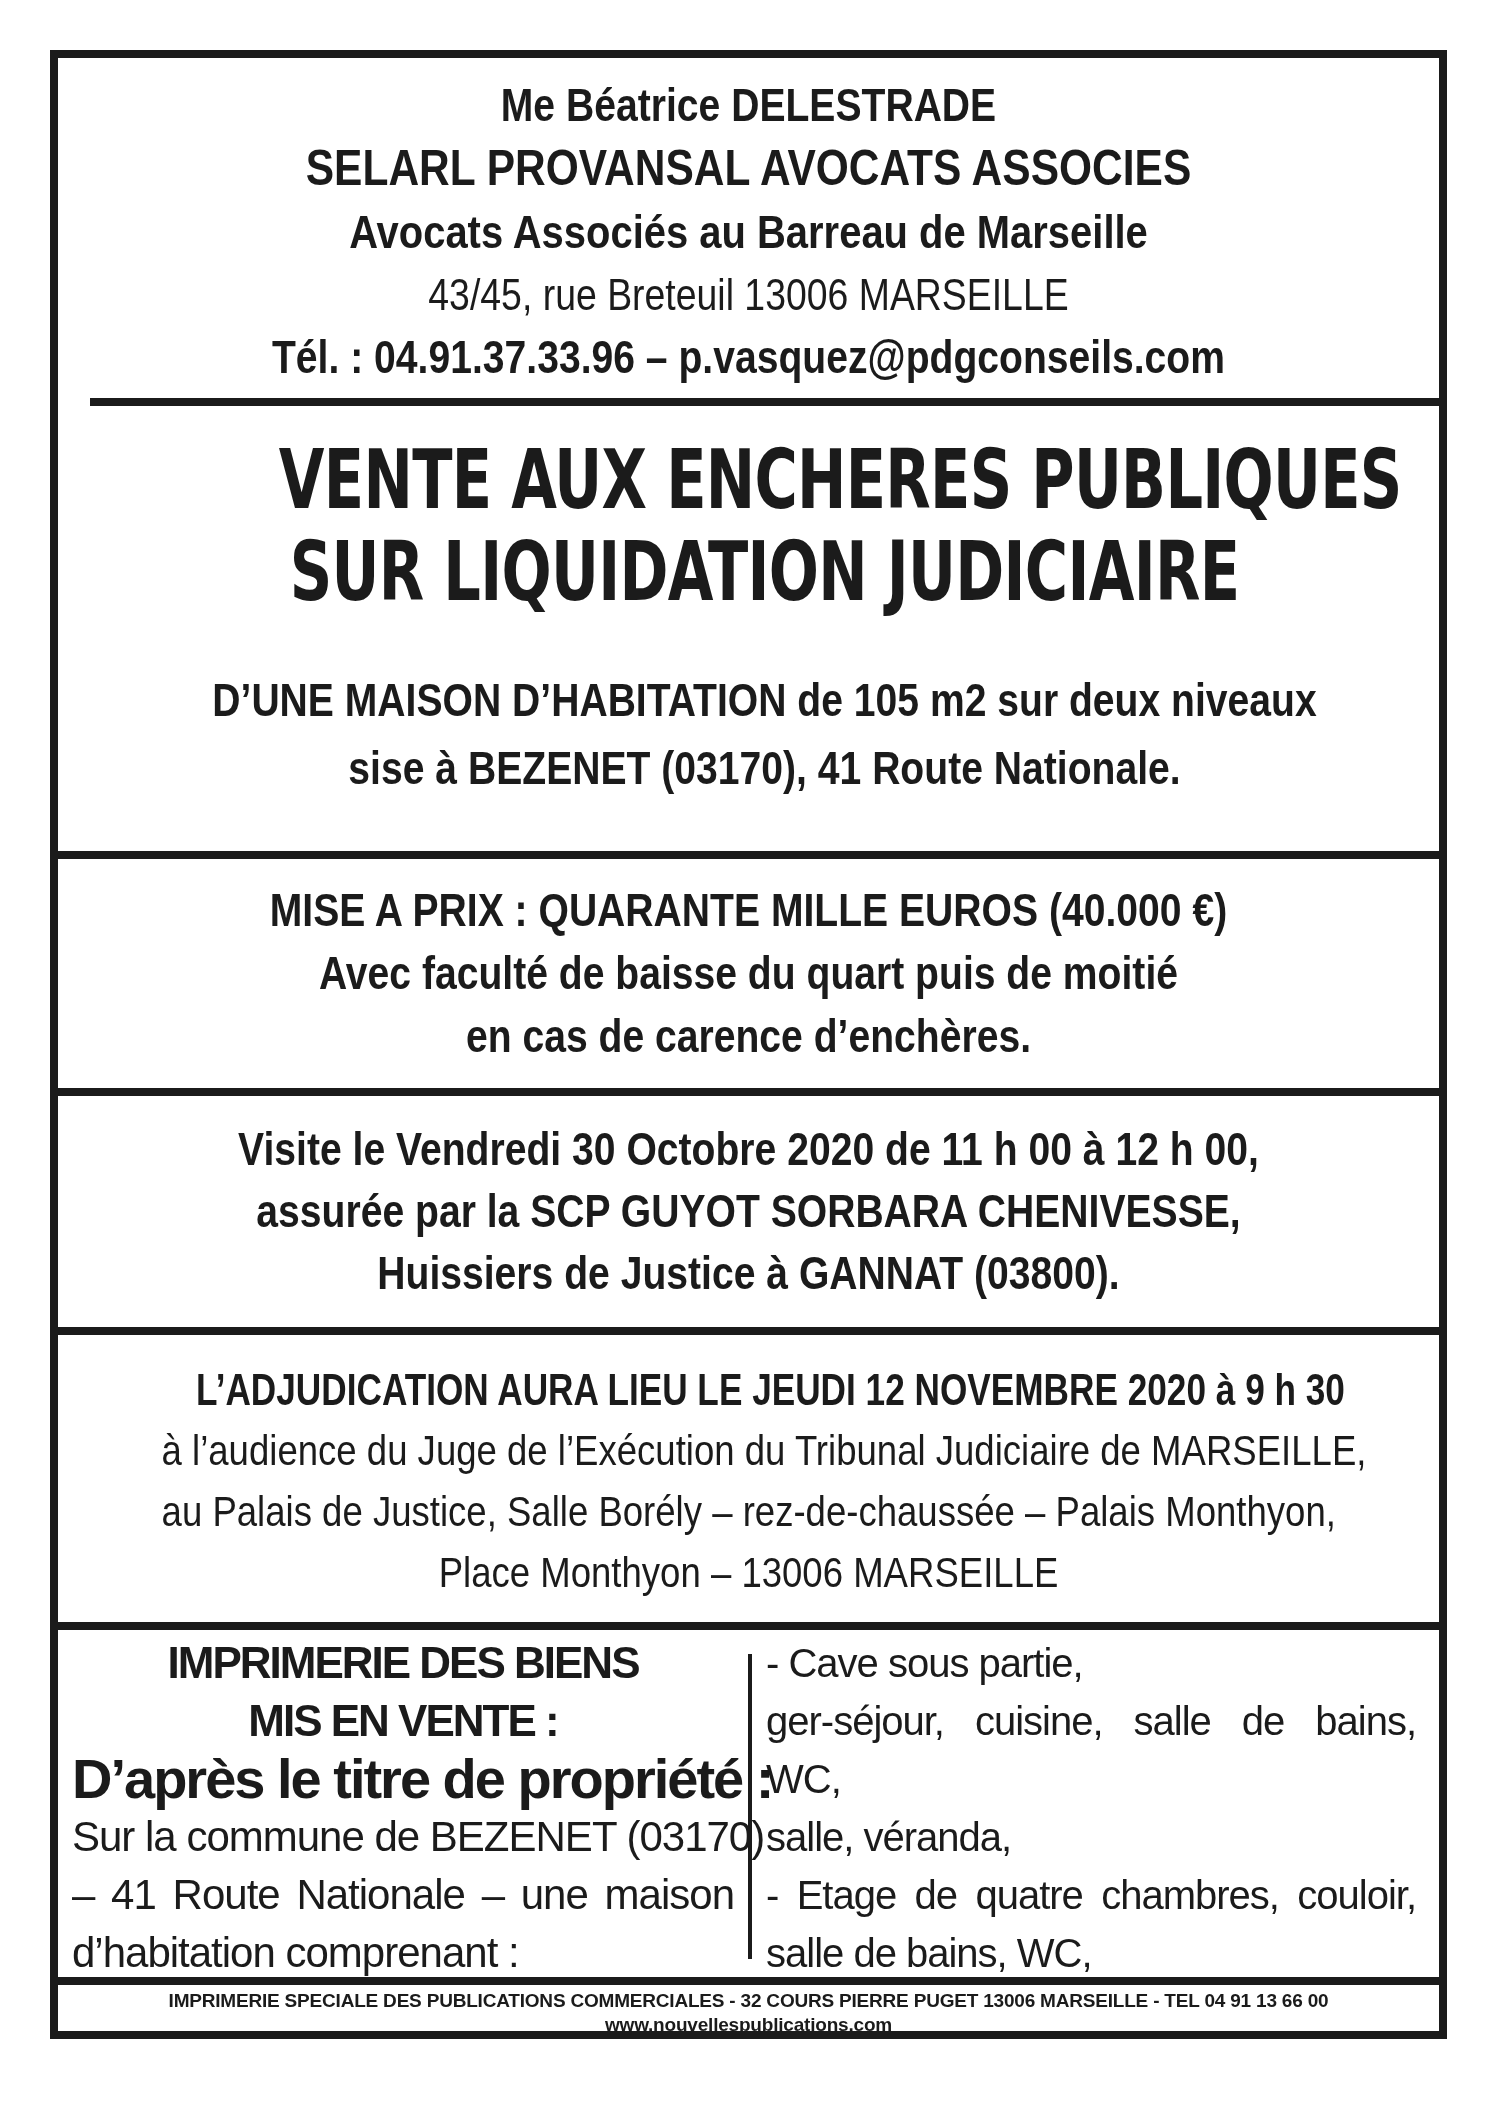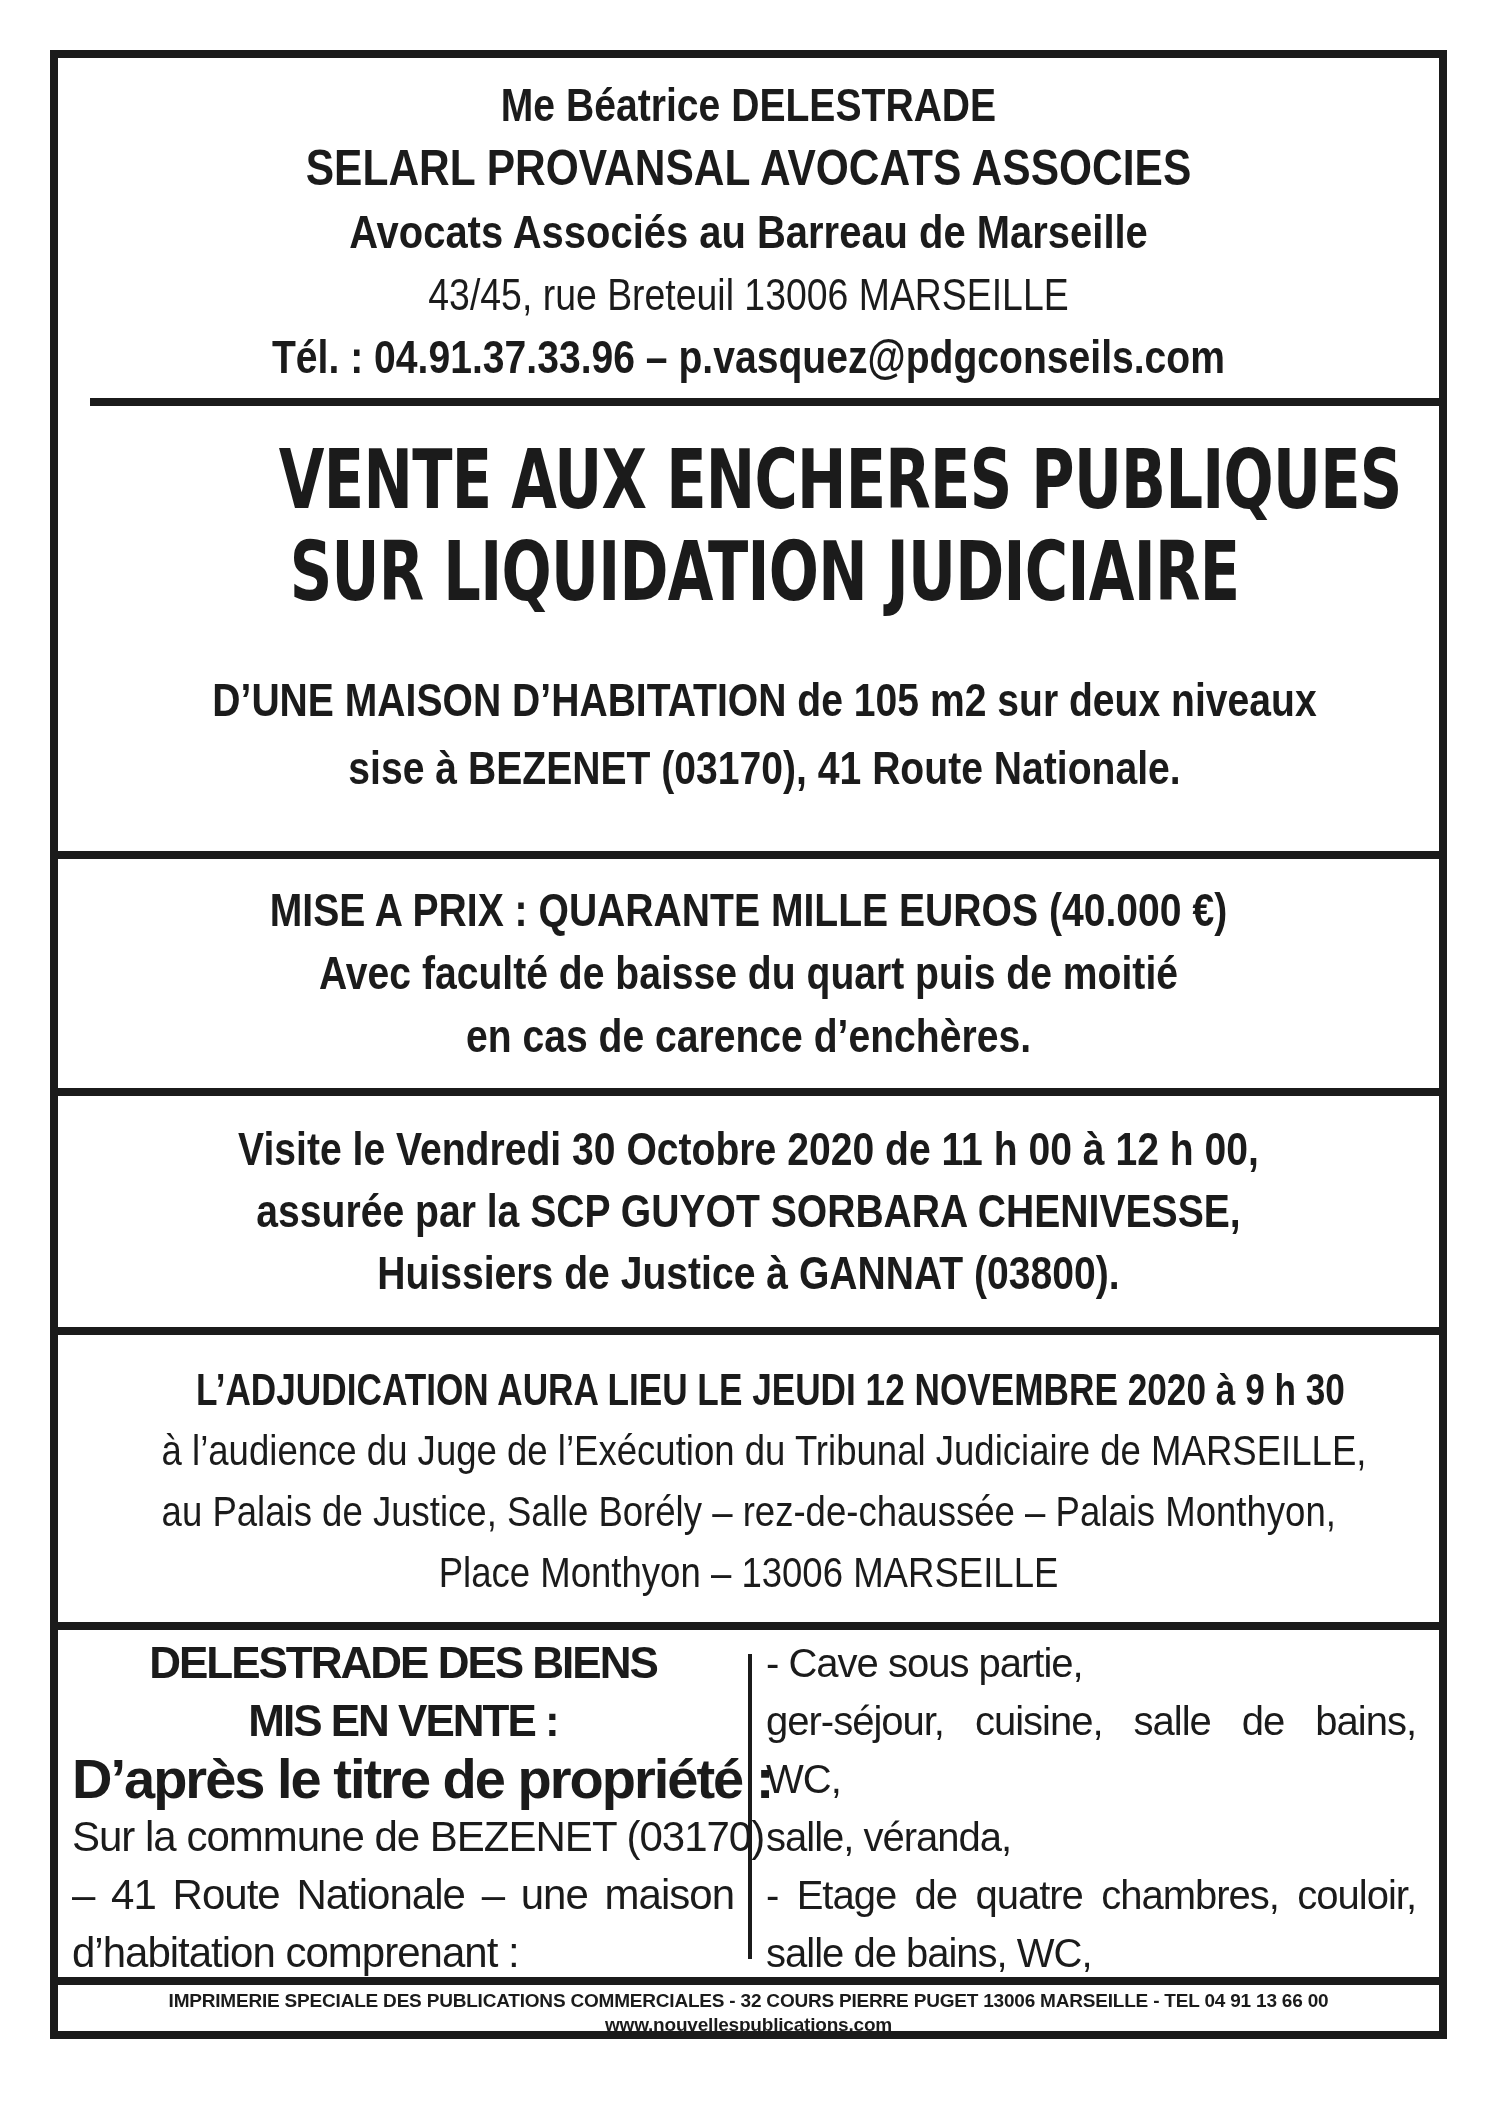--- a/index.html
+++ b/index.html
@@ -107,21 +107,21 @@
 
     <div class="sec sec-auction">
       <span class="line b cx80 a1">L’ADJUDICATION AURA LIEU LE JEUDI 12 NOVEMBRE 2020 à 9 h 30</span>
       <span class="line cx85 ar">à l’audience du Juge de l’Exécution du Tribunal Judiciaire de MARSEILLE,</span>
       <span class="line cx85 ar">au Palais de Justice, Salle Borély – rez-de-chaussée – Palais Monthyon,</span>
       <span class="line cx85 ar">Place Monthyon – 13006 MARSEILLE</span>
     </div>
 
     <div class="sec sec-desig">
       <div class="col col-left">
-        <span class="dline dl-head">DELESTRADE DES BIENS</span>
+        <span class="dline dl-head">IMPRIMERIE DES BIENS</span>
         <span class="dline dl-head">MIS EN VENTE :</span>
         <span class="dline dl-subhead">D’après le titre de propriété :</span>
         <span class="dline dl-body">Sur la commune de BEZENET (03170)</span>
         <span class="dline dl-body jl">– 41 Route Nationale – une maison</span>
         <span class="dline dl-body">d’habitation comprenant :</span>
       </div>
       <div class="vdiv"></div>
       <div class="col col-right">
         <span class="dline dr">- Cave sous partie,</span>
         <span class="dline dr jl">ger-séjour, cuisine, salle de bains, WC,</span>

